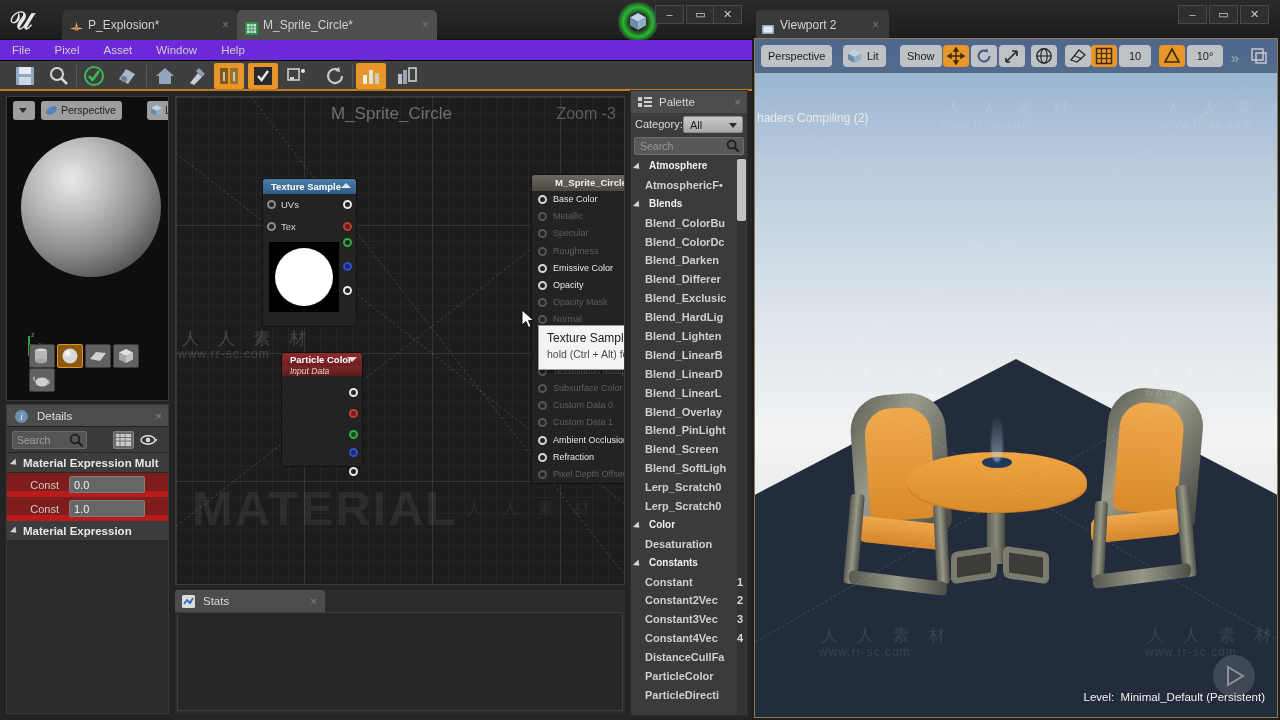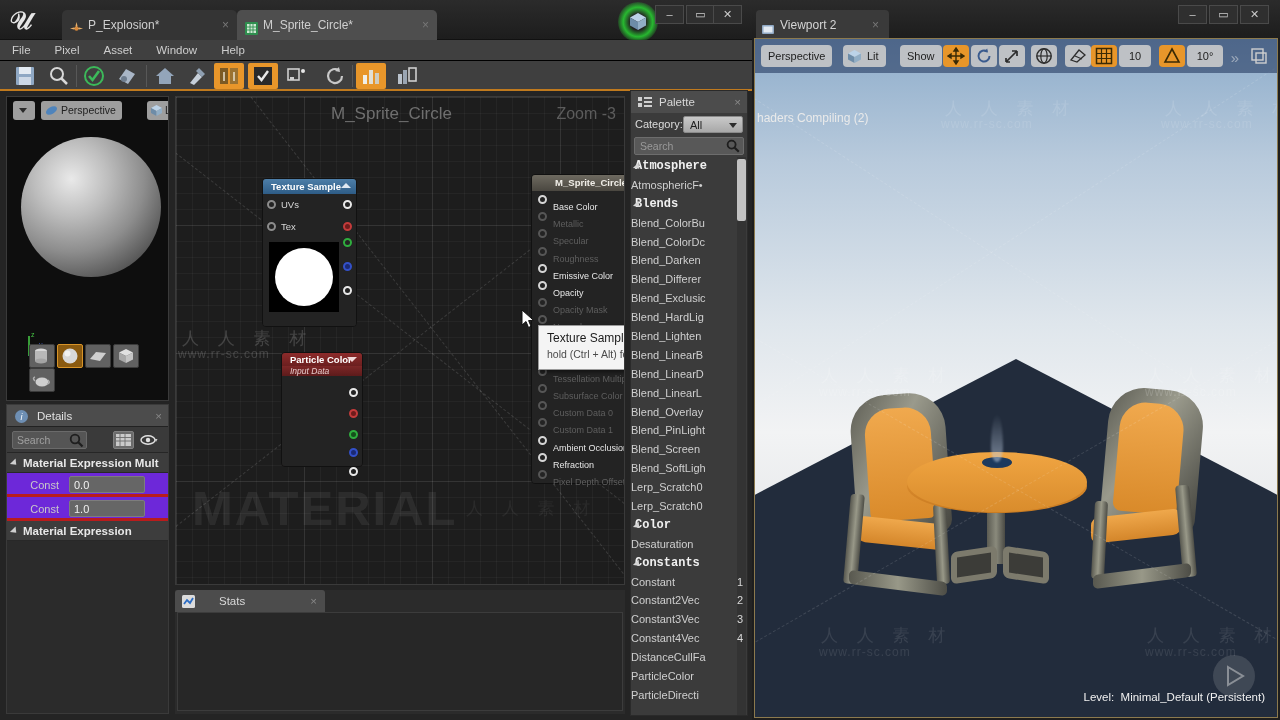--- a/index.html
+++ b/index.html
@@ -58,21 +58,21 @@
     position: absolute; left: 618px; top: 2px; width: 40px; height: 40px;
     border-radius: 50%;
     background: radial-gradient(circle, rgba(30,200,40,0.0) 28%, rgba(40,210,50,0.85) 52%, rgba(20,120,20,0.0) 76%);
   }
   .green-orb .cube {
     position: absolute; left: 11px; top: 10px; width: 18px; height: 19px;
   }
 
   .menubar {
     position: absolute; left: 0; top: 40px; width: 752px; height: 21px;
-    background: #404040; border-bottom: 1px solid #000;
+    background: #6d28d9; border-bottom: 1px solid #000;
   }
   .menubar .mi {
     float: left; height: 21px; line-height: 21px; padding: 0 12px;
     font-size: 11.5px; color: #cdcdcd;
   }
 
   .toolbar {
     position: absolute; left: 0; top: 61px; width: 752px; height: 30px;
     background: #3f3f3f; border-bottom: 2px solid #c07a1e;
   }
@@ -130,21 +130,21 @@
   .det-ico-btn { position: absolute; top: 4px; width: 21px; height: 18px; background: #6b6b6b; border: 1px solid #808080; border-radius: 2px; }
   .cat-hdr {
     height: 20px; line-height: 20px; font-size: 11.5px; font-weight: bold;
     color: #e8e8e8; background: #3d3d3d; padding-left: 16px;
     position: relative; border-bottom: 1px solid #282828;
     overflow: hidden; white-space: nowrap;
   }
   .cat-hdr .tri { position: absolute; left: 5px; top: 6px;
      width: 0; height: 0; border-left: 5px solid #cfcfcf; border-top: 4px solid transparent; border-bottom: 4px solid transparent;
      transform: rotate(45deg); }
-  .prop-row { position: relative; height: 24px; border-bottom: 3px solid #b91c1c; background: #6d28d9; }
+  .prop-row { position: relative; height: 24px; border-bottom: 6px solid #b91c1c; background: #7f1d1d; }
   .prop-lbl { position: absolute; left: 0; top: 0; width: 58px; height: 24px;
      line-height: 24px; text-align: right; padding-right: 6px; font-size: 11px; color: #c8c8c8; }
   .prop-val {
     position: absolute; left: 62px; top: 3px; width: 76px; height: 17px;
     background: #666; border: 1px solid #7d7d7d; border-radius: 2px;
     color: #f0f0f0; font-size: 11px; line-height: 16px; padding-left: 4px;
   }
   .prop-val.empty { background: #c6c6c6; border-color: #9b9b9b; }
 
   
@@ -210,21 +210,21 @@
   #n-partcolor { left: 105px; top: 255px; width: 82px;
      background: #262020; border: 1px solid #111; }
   #n-partcolor .node-hdr { background: linear-gradient(#8d2b2b, #6b1f1f); height: 13px; line-height: 13px; }
 
   
   #n-matout { left: 355px; top: 77px; width: 120px;
      background: #232323; border: 1px solid #111; }
   #n-matout .node-hdr { background: linear-gradient(#6e6a60, #4a4740); color:#f0eee8; height: 16px; line-height: 16px; text-align:center; padding-left:0;}
   .mo-row { position: relative; height: 17.2px; }
   .mo-row .pin { left: 6px; top: 4px; }
-  .mo-row .lbl { position: absolute; left: 21px; top: 8px; line-height: 17.2px; font-size: 9px; color: #e6e6e6; white-space: nowrap; }
+  .mo-row .lbl { position: absolute; left: 21px; top: 0; line-height: 17.2px; font-size: 9px; color: #e6e6e6; white-space: nowrap; }
   .mo-row.off .pin { border-color: #565656; }
   .mo-row.off .lbl { color: #5e5e5e; }
 
   
   .tooltip {
     position: absolute; left: 362px; top: 228px; width: 142px; height: 45px;
     background: #f4f4f4; border: 1px solid #9a9a9a;
     box-shadow: 1px 2px 4px rgba(0,0,0,0.5);
     padding: 5px 8px;
   }
@@ -232,21 +232,21 @@
   .tooltip .tt-sub { color: #4b4b4b; font-size: 10.5px; margin-top: 3px; }
   .cursor { position: absolute; left: 345px; top: 212px; width: 14px; height: 20px; }
 
   
   .stats {
     position: absolute; left: 175px; top: 590px; width: 450px; height: 124px;
     background: #2b2b2b;
   }
   .stats-tab {
     position: absolute; left: 0; top: 0; width: 150px; height: 22px;
-    background: #4c4c4c; line-height: 22px; padding-left: 44px;
+    background: #4c4c4c; line-height: 22px; padding-left: 28px;
     font-size: 11.5px; border-radius: 3px 3px 0 0;
   }
   .stats-tab .p-ico { position: absolute; left: 6px; top: 4px; width: 15px; height: 15px; }
   .stats-tab .p-x { position: absolute; right: 8px; top: 0; color: #888; }
   .stats-body { position: absolute; left: 2px; top: 22px; width: 446px; height: 99px;
     background: #272727; border: 1px solid #3c3c3c; }
 
   
   .palette {
     position: absolute; left: 630px; top: 90px; width: 118px; height: 626px;
@@ -261,27 +261,27 @@
   .pal-combo { position: absolute; left: 52px; top: 3px; width: 60px; height: 17px;
     background: linear-gradient(#c9c9c9,#a8a8a8); border: 1px solid #8a8a8a; border-radius: 2px;
     color: #1e1e1e; font-size: 11px; line-height: 16px; padding-left: 6px; }
   .pal-combo .cv { position: absolute; right: 5px; top: 6px; width:0;height:0;
      border-left:4px solid transparent;border-right:4px solid transparent;border-top:5px solid #2c2c2c; }
   .pal-search { position: relative; margin: 1px 3px; height: 18px;
      background: #585858; border: 1px solid #6d6d6d; border-radius: 2px; }
   .pal-search .ph { position: absolute; left: 5px; top: 0; line-height: 17px; font-size: 10.5px; color: #9a9a9a; }
   .pal-search .mg { position: absolute; right: 3px; top: 1px; width: 14px; height: 14px; }
   .pal-list { position: absolute; left: 0; top: 66px; width: 118px; height: 558px; overflow: hidden; }
-  .pal-group { height: 18.9px; line-height: 18.9px; font-size: 12px; font-weight: bold;
-     color: #f0f0f0; padding-left: 4px; position: relative; white-space: nowrap; font-family: Liberation Mono, monospace; }
+  .pal-group { height: 18.9px; line-height: 18.9px; font-size: 10px; font-weight: bold;
+     color: #f0f0f0; padding-left: 18px; position: relative; white-space: nowrap; }
   .pal-group .tri { position: absolute; left: 4px; top: 6px; width: 0; height: 0;
      border-left: 5px solid #d5d5d5; border-top: 4px solid transparent; border-bottom: 4px solid transparent;
      transform: rotate(45deg); }
   .pal-item { height: 18.9px; line-height: 18.9px; font-size: 11px; color: #cfcfcf;
-     position: relative; white-space: nowrap; overflow: hidden; }
+     padding-left: 14px; position: relative; white-space: nowrap; overflow: hidden; font-weight: bold; }
   .pal-item .num { position: absolute; right: 6px; top: 0; color: #d8d8d8; }
   .pal-scroll { position: absolute; right: 1px; top: 68px; width: 9px; height: 62px;
      background: #c2c2c2; border-radius: 2px; }
   .pal-track { position: absolute; right: 1px; top: 66px; width: 9px; height: 558px; background: #333; }
 
   
   .vp-window {
     position: absolute; left: 752px; top: 0; width: 528px; height: 720px;
     background: #1e1e1e;
   }

